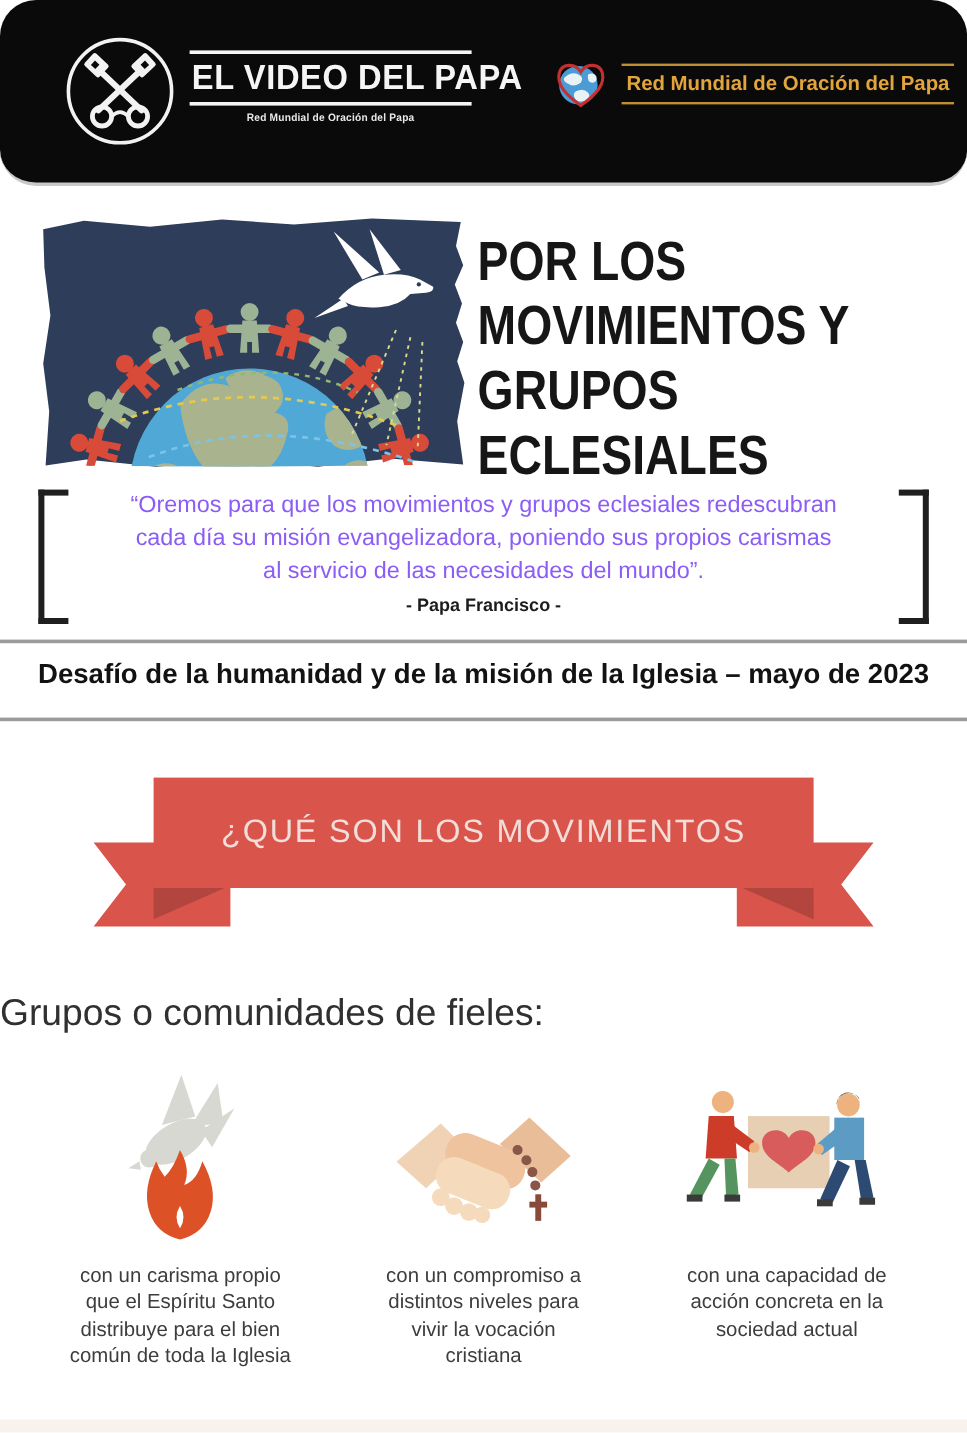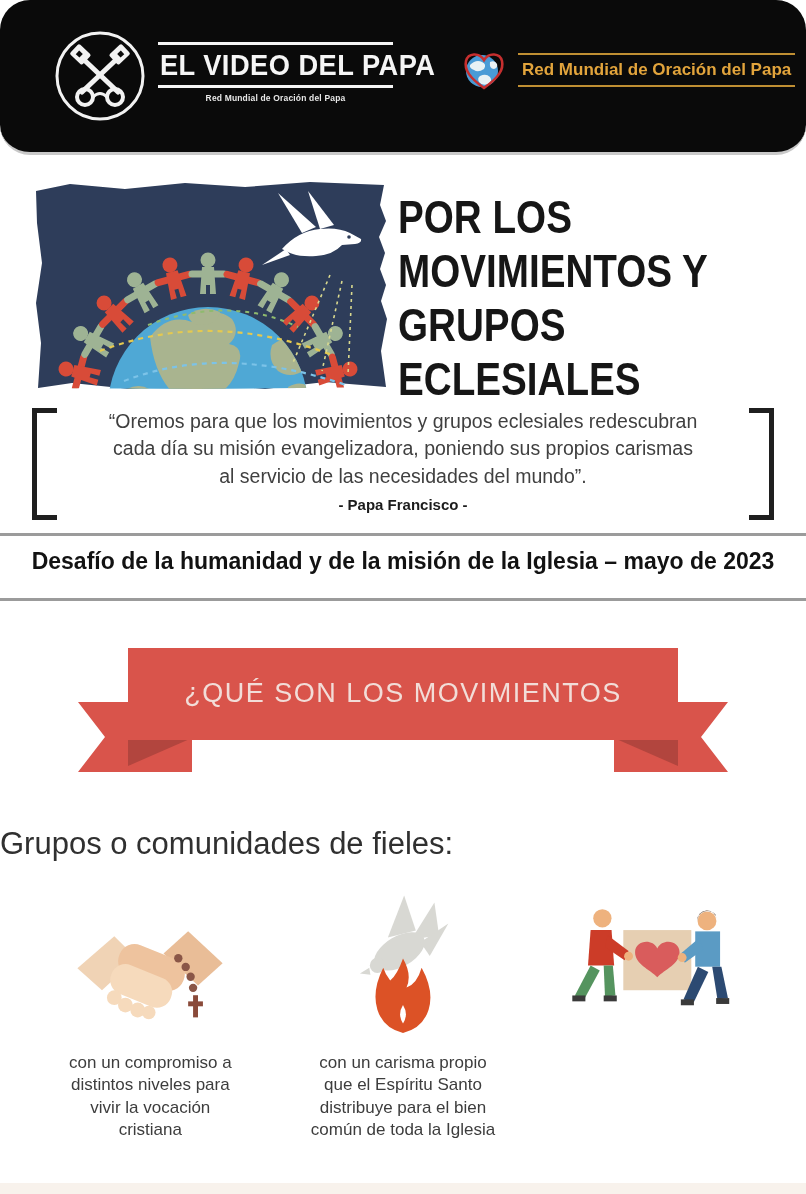--- a/index.html
+++ b/index.html
@@ -26,21 +26,21 @@
   .hero-title { position:absolute; left:398px; top:190px; width:490px;
                 font-size:46px; font-weight:bold; color:#161616; line-height:54px;
                 transform:scaleX(0.84); transform-origin:left top; letter-spacing:0px; }
   
   .quote-wrap { position:absolute; left:32px; top:404px; width:742px; height:118px;
                 display:flex; align-items:flex-start; }
   .qbracket { width:20px; height:102px; margin-top:4px; flex:0 0 auto; }
   .qbracket.left  { border:5px solid #1f1f1f; border-right:none; }
   .qbracket.right { border:5px solid #1f1f1f; border-left:none; }
   .quote-body { flex:1; text-align:center; padding:4px 10px 0 10px; }
-  .quote-line { display:block; font-size:19.5px; color:#404040; line-height:1.4; }
+  .quote-line { display:block; font-size:19.5px; color:#8b5cf6; line-height:1.4; }
   .quote-attr { display:block; font-size:15px; color:#1c1c1c; font-weight:bold; margin-top:6px; }
   
   .rule { position:absolute; left:0; width:806px; height:3px; background:#9b9b9b; }
   .rule.r1 { top:533px; } .rule.r2 { top:598px; }
   .challenge { position:absolute; left:0; top:548px; width:806px; text-align:center;
                font-size:23px; font-weight:bold; color:#121212; }
   
   .ribbon-svg { position:absolute; left:78px; top:644px; }
   .ribbon-text { position:absolute; left:128px; top:648px; width:550px; height:92px;
                  display:flex; flex-direction:row; align-items:center; justify-content:center;
@@ -292,20 +292,38 @@
   <div class="ribbon-text">
     <span>¿QUÉ SON LOS MOVIMIENTOS</span>
   </div>
 
   <div class="groups-heading">Grupos o comunidades de fieles:</div>
 
   <div class="columns">
 
     <div class="col">
       <div class="icon-box">
+        <svg width="128" height="148" viewBox="0 0 110 125">
+          <g fill="#d8d8d3">
+            <polygon points="56,2 42,38 66,32"></polygon>
+            <polygon points="82,8 62,40 86,36"></polygon>
+            <ellipse cx="52" cy="50" rx="24" ry="13" transform="rotate(-30 52 50)"></ellipse>
+            <circle cx="33" cy="62" r="6.5"></circle>
+            <polygon points="26,64 18,69 27,70"></polygon>
+            <polygon points="70,42 94,26 78,54"></polygon>
+          </g>
+          <path d="M38,64 Q28,84 33,100 Q38,116 55,120 Q72,116 77,100 Q82,84 71,64 Q67,78 58,81 Q63,70 55,56 Q50,70 44,75 Q40,70 38,64 Z" fill="#dc5226"></path>
+          <path d="M55,96 Q60,104 55,112 Q50,104 55,96 Z" fill="#ffffff"></path>
+        </svg>
+      </div>
+      <p class="caption cap-0">con un carisma propio que el Espíritu Santo distribuye para el bien común de toda la Iglesia</p>
+    </div>
+
+    <div class="col">
+      <div class="icon-box">
         <svg width="160" height="124" viewBox="0 0 130 100">
           <polygon points="6,42 36,16 54,34 26,60" fill="#f0d3b5"></polygon>
           <polygon points="124,38 96,12 76,30 104,56" fill="#e9bd97"></polygon>
           <rect x="38" y="28" width="56" height="27" rx="13" transform="rotate(22 66 42)" fill="#eec39e"></rect>
           <rect x="32" y="44" width="52" height="25" rx="12" transform="rotate(22 58 56)" fill="#f6dabc"></rect>
           <circle cx="36" cy="66" r="6" fill="#f6dabc"></circle>
           <circle cx="45" cy="72" r="6" fill="#f6dabc"></circle>
           <circle cx="55" cy="76" r="6" fill="#f6dabc"></circle>
           <circle cx="64" cy="78" r="5.5" fill="#f6dabc"></circle>
           <g fill="#8a5647">
@@ -318,38 +336,20 @@
             <rect x="100" y="64" width="4" height="18"></rect>
             <rect x="96" y="69" width="12" height="4"></rect>
           </g>
         </svg>
       </div>
       <p class="caption cap-1">con un compromiso a distintos niveles para vivir la vocación cristiana</p>
     </div>
 
     <div class="col">
       <div class="icon-box">
-        <svg width="128" height="148" viewBox="0 0 110 125">
-          <g fill="#d8d8d3">
-            <polygon points="56,2 42,38 66,32"></polygon>
-            <polygon points="82,8 62,40 86,36"></polygon>
-            <ellipse cx="52" cy="50" rx="24" ry="13" transform="rotate(-30 52 50)"></ellipse>
-            <circle cx="33" cy="62" r="6.5"></circle>
-            <polygon points="26,64 18,69 27,70"></polygon>
-            <polygon points="70,42 94,26 78,54"></polygon>
-          </g>
-          <path d="M38,64 Q28,84 33,100 Q38,116 55,120 Q72,116 77,100 Q82,84 71,64 Q67,78 58,81 Q63,70 55,56 Q50,70 44,75 Q40,70 38,64 Z" fill="#dc5226"></path>
-          <path d="M55,96 Q60,104 55,112 Q50,104 55,96 Z" fill="#ffffff"></path>
-        </svg>
-      </div>
-      <p class="caption cap-0">con un carisma propio que el Espíritu Santo distribuye para el bien común de toda la Iglesia</p>
-    </div>
-
-    <div class="col">
-      <div class="icon-box">
         <svg width="170" height="144" viewBox="0 0 130 110">
           <rect x="40" y="26" width="52" height="46" fill="#e6cfb2"></rect>
           <path d="M66,40 c-4,-8 -17,-6 -17,3 c0,9 11,13 17,19 c6,-6 17,-10 17,-19 c0,-9 -13,-11 -17,-3 z" fill="#d95c5c"></path>
 
           <circle cx="24" cy="17" r="7" fill="#eeb27e"></circle>
           <path d="M15,26 L31,26 L33,53 L13,53 Z" fill="#cc3c28"></path>
           <polygon points="28,30 44,42 41,49 26,39" fill="#cc3c28"></polygon>
           <circle cx="44" cy="46" r="3.4" fill="#eeb27e"></circle>
           <polygon points="15,53 3,76 10,79 22,57" fill="#55945f"></polygon>
           <polygon points="25,53 26,77 34,76 32,53" fill="#55945f"></polygon>
@@ -360,18 +360,19 @@
           <path d="M96.5,19 a7.5,7.5 0 0 1 15,-1 l-1,-4 a8.5,8.5 0 0 0 -13,1 z" fill="#6b5341"></path>
           <rect x="95" y="27" width="19" height="27" fill="#5b9bc4"></rect>
           <polygon points="98,32 84,44 87,51 101,41" fill="#5b9bc4"></polygon>
           <circle cx="85" cy="47" r="3.4" fill="#eeb27e"></circle>
           <polygon points="97,54 86,79 94,81 105,58" fill="#2c4a72"></polygon>
           <polygon points="108,54 112,79 120,78 115,54" fill="#2c4a72"></polygon>
           <rect x="84" y="79" width="10" height="4.5" fill="#3a3a3a"></rect>
           <rect x="111" y="78" width="10" height="4.5" fill="#3a3a3a"></rect>
         </svg>
       </div>
+      <p class="caption cap-2">con una capacidad de acción concreta en la sociedad actual</p>
     </div>
 
   </div>
 
   <div class="bottom-strip"></div>
 </div>
 
 </body></html>

